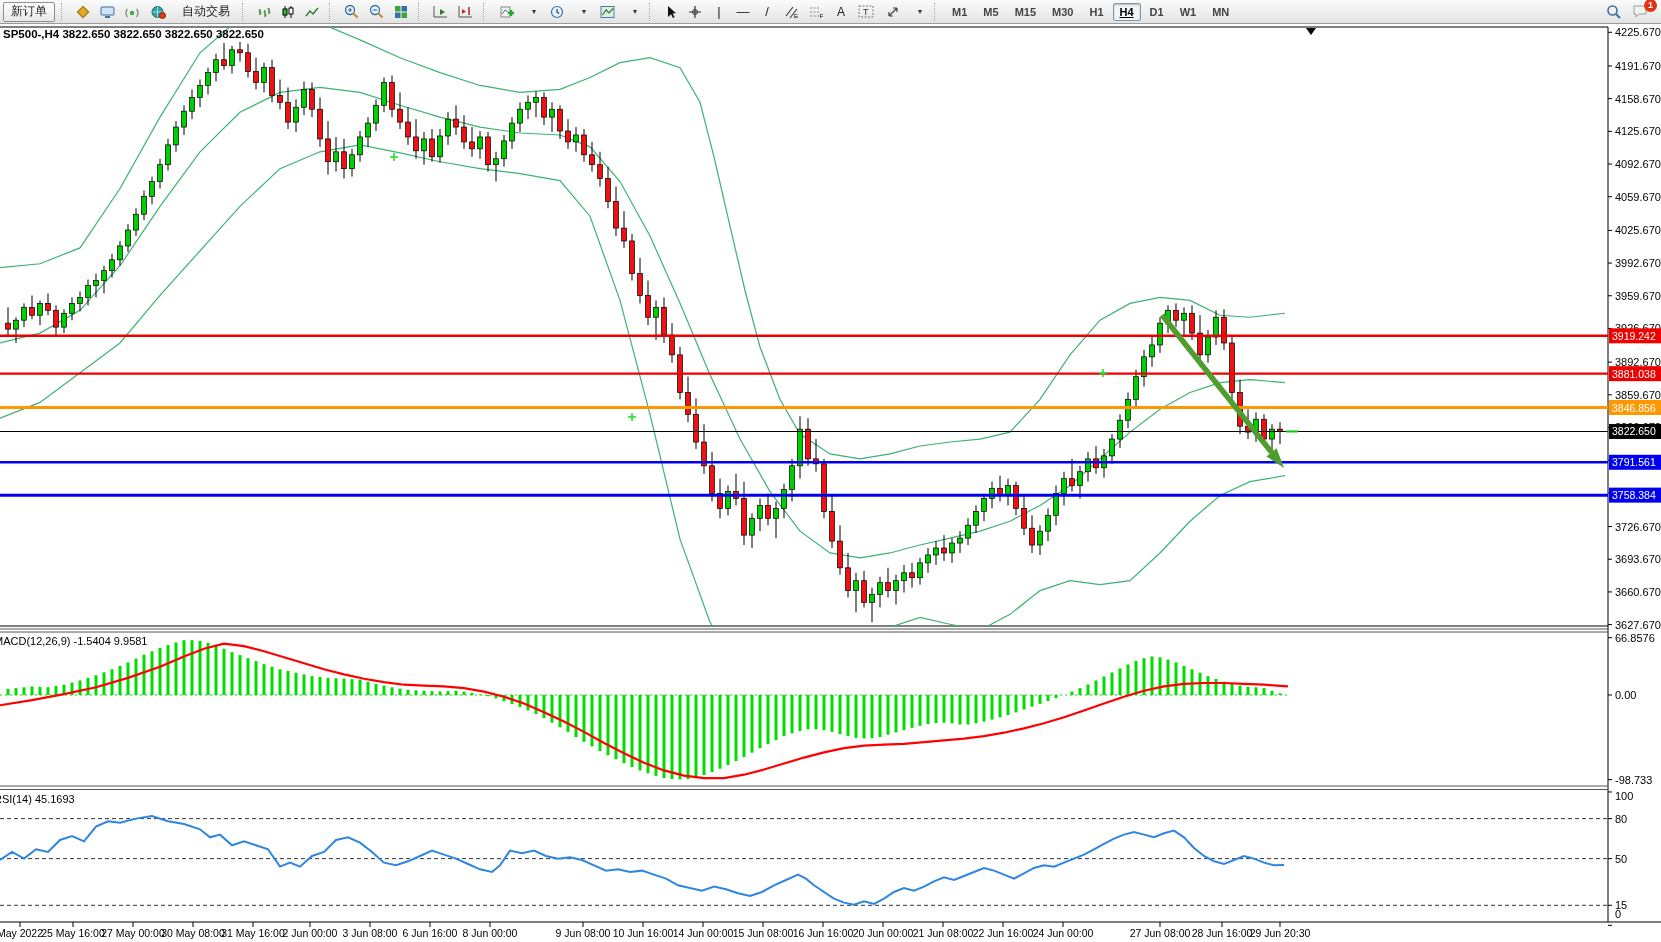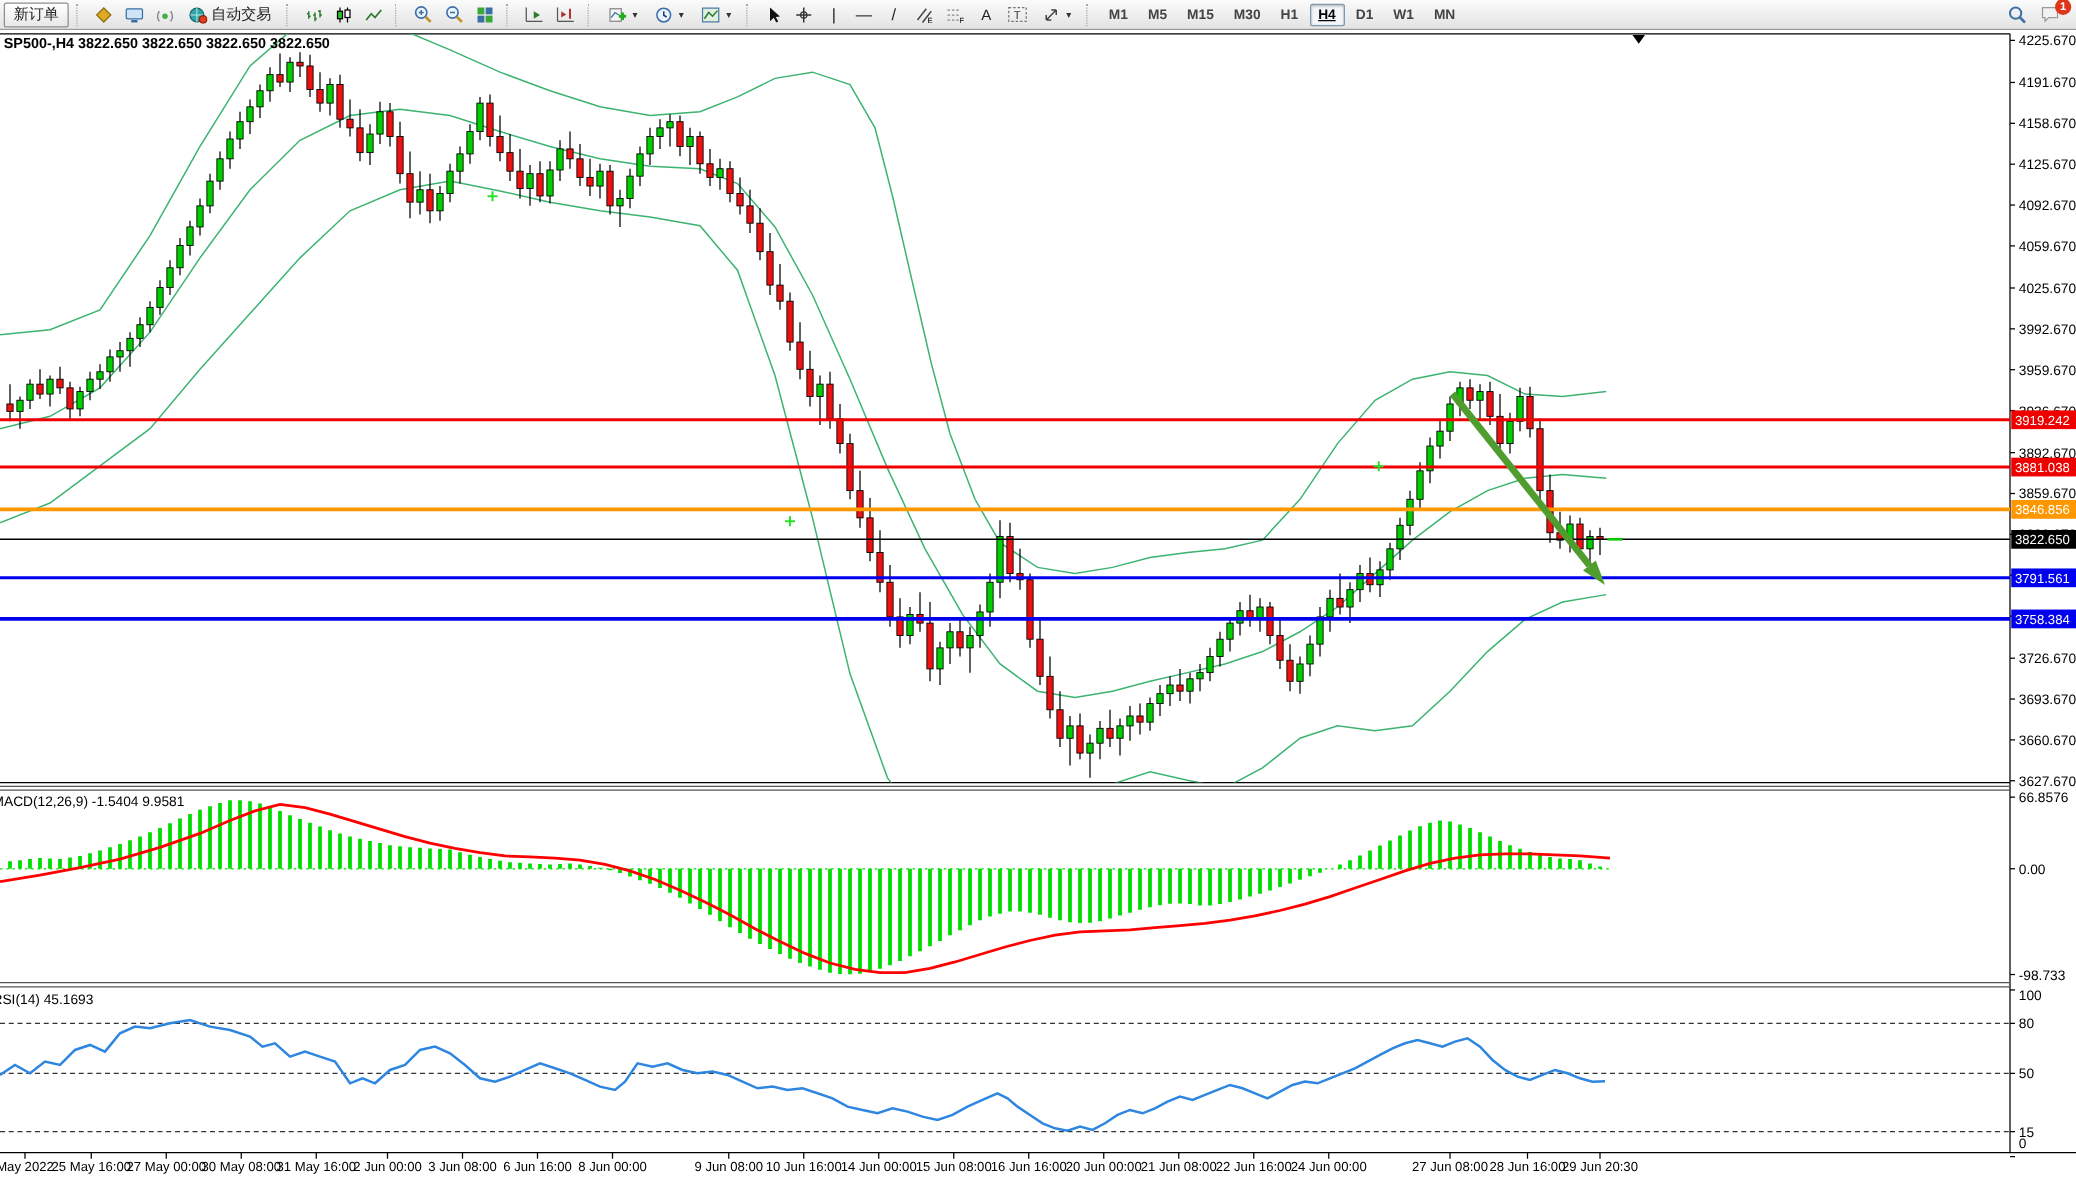--- a/index.html
+++ b/index.html
@@ -6,21 +6,21 @@
   *{box-sizing:border-box;}
   #app{position:relative;width:1661px;height:942px;background:#fff;overflow:hidden;
        font-family:"Liberation Sans",sans-serif;}
   
   #toolbar{position:absolute;left:0;top:0;width:1661px;height:24px;
     background:linear-gradient(#fbfbfb,#e3e3e3);border-bottom:1px solid #9a9a9a;
     display:flex;align-items:center;padding:0 2px;z-index:5;font-size:12px;color:#222;}
   .tbtn{height:20px;min-width:22px;display:flex;align-items:center;justify-content:center;
     margin:0 1px;padding:0 3px;border:1px solid transparent;border-radius:2px;cursor:default;}
   .tbtn.bordered{border:1px solid #8f8f8f;background:linear-gradient(#fff,#e8e8e8);padding:0 7px;}
-  .tbtn.withtext{padding:0 5px;gap:3px;}
+  .tbtn.withtext{padding:0 5px;gap:16px;}
   .tsep{width:6px;height:18px;border-left:1px dotted #a8a8a8;margin:0 4px 0 5px;}
   .caret{font-size:8px;color:#333;margin-left:2px;}
   .ic{display:block;}
   .tf{height:18px;display:flex;align-items:center;padding:0 6px;margin:0 1px;
       font-size:11px;font-weight:bold;color:#444;border:1px solid transparent;border-radius:2px;}
   .tf.active{background:#f3f6f8;border:1px solid #7e98b0;box-shadow:inset 0 1px 2px rgba(0,0,0,.25);color:#000;text-decoration:underline;}
   #tb-right{margin-left:auto;display:flex;align-items:center;margin-right:6px;}
   .badge{position:absolute;top:-4px;right:-6px;background:#e03418;color:#fff;font-size:9px;
      width:13px;height:13px;border-radius:7px;display:flex;align-items:center;justify-content:center;font-weight:bold;}
   .glyph{font-size:13px;line-height:1;}

